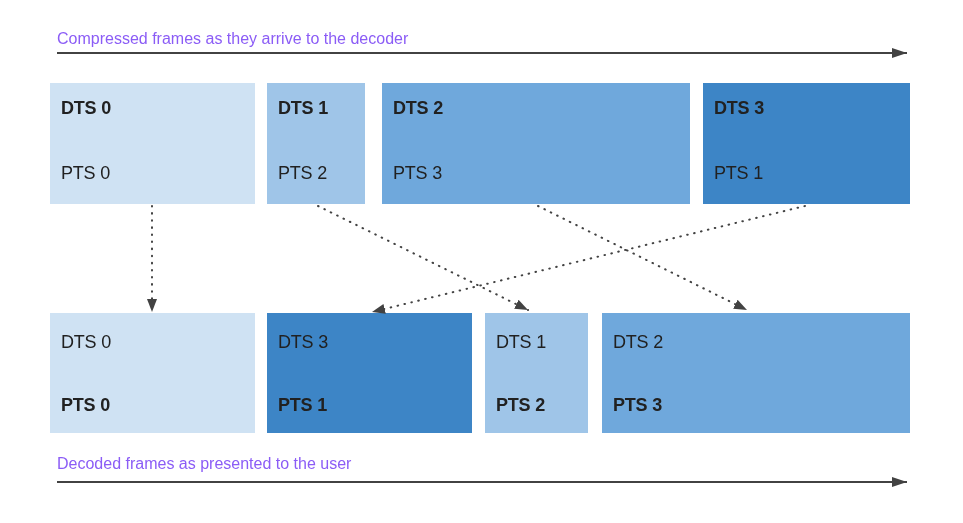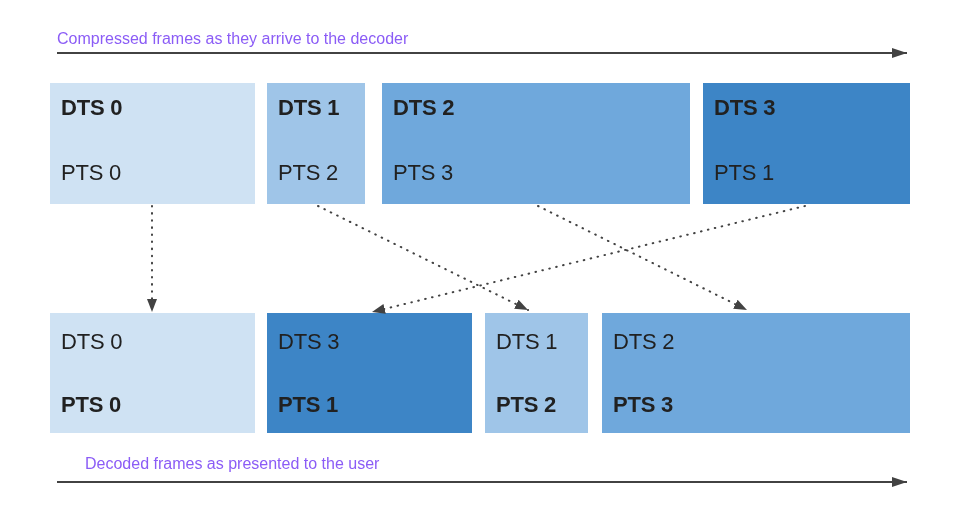--- a/index.html
+++ b/index.html
@@ -17,34 +17,34 @@
   }
   .section-title {
     position: absolute;
     left: 57px;
     font-size: 16px;
     line-height: 19px;
     color: #8b5cf6;
     white-space: nowrap;
   }
   .title-top { top: 29px; }
-  .title-bottom { top: 454px; margin-left: 28px; }
+  .title-bottom { top: 454px; }
 
   .frame {
     position: absolute;
     height: 121px;
     box-sizing: border-box;
   }
   .row-top .frame, .frame.row-top { top: 83px; }
   .frame.row-bottom { top: 313px; height: 120px; }
 
   .frame .dts, .frame .pts {
     position: absolute;
     left: 11px;
-    font-size: 22px;
+    font-size: 18px;
     line-height: 20px;
     color: #212121;
     letter-spacing: -0.2px;
     white-space: nowrap;
   }
   .frame.row-top .dts { top: 15px; font-weight: 700; }
   .frame.row-top .pts { top: 80px; font-weight: 400; }
   .frame.row-bottom .dts { top: 19px; font-weight: 400; }
   .frame.row-bottom .pts { top: 82px; font-weight: 700; }
 

